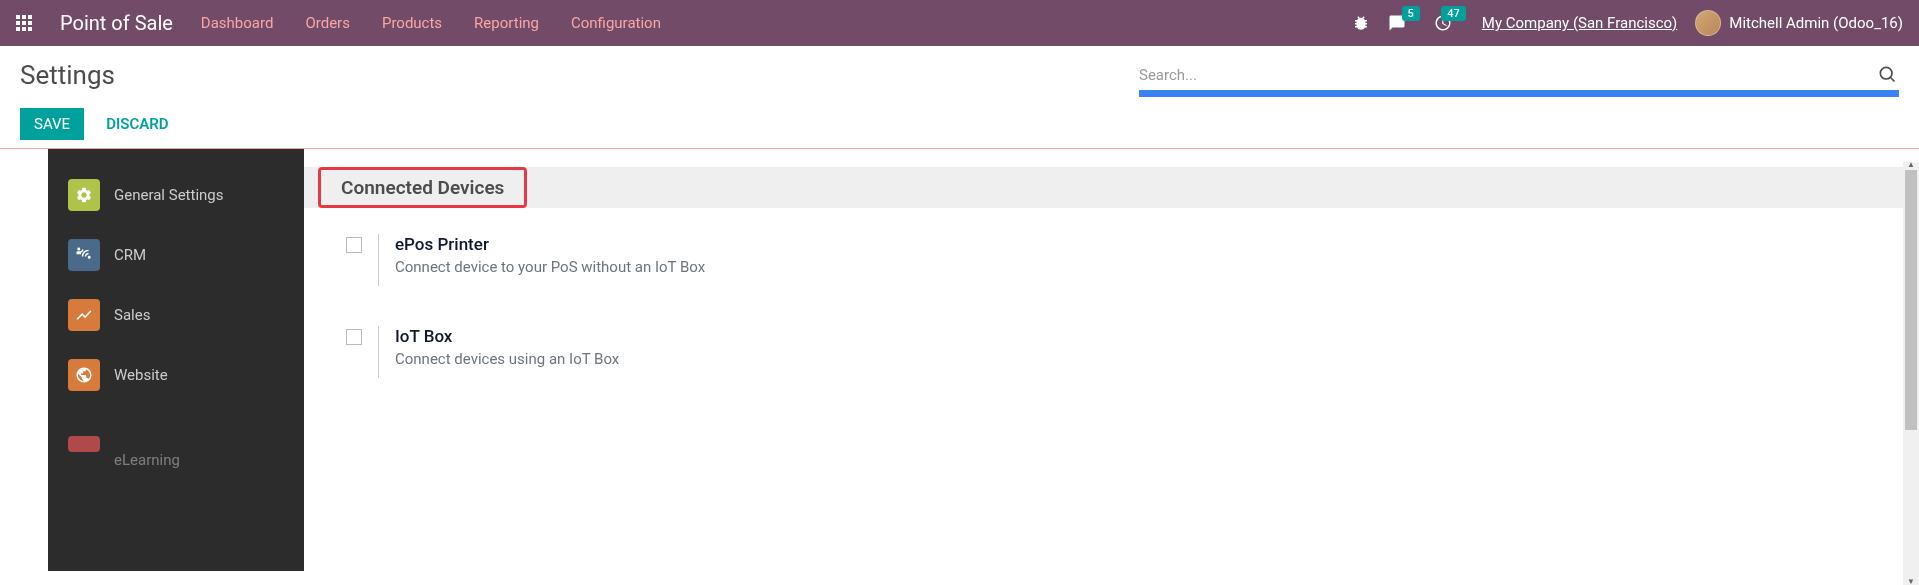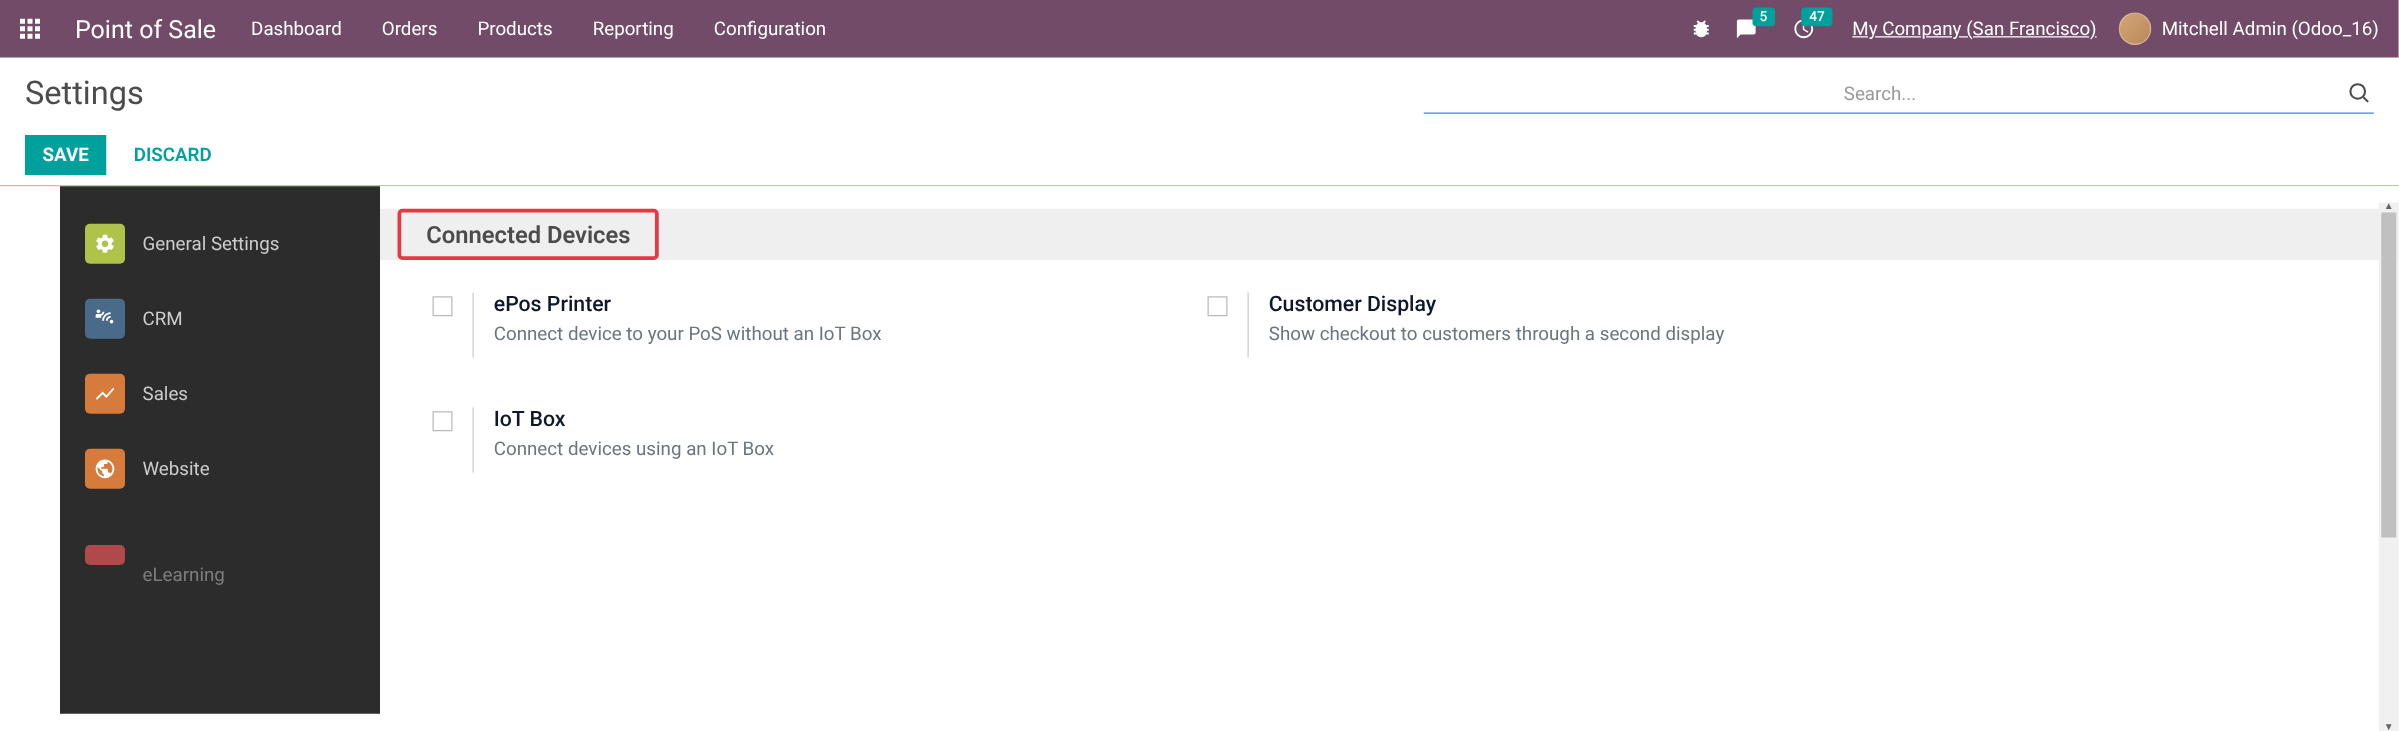--- a/index.html
+++ b/index.html
@@ -47,21 +47,21 @@
     .app-title {
       font-size: 20px;
       font-weight: 400;
     }
     .nav-menu {
       display: flex;
       gap: 32px;
     }
     .nav-item {
       font-size: 15px;
-      color: #ffffff;
+      color: #fca5a5;
       cursor: pointer;
     }
     .nav-right {
       display: flex;
       align-items: center;
       gap: 18px;
     }
     .nav-icon-wrap {
       position: relative;
       display: flex;
@@ -115,26 +115,25 @@
       font-weight: 400;
       color: #4c4c4c;
     }
     .search-wrap {
       position: relative;
       width: 760px;
     }
     .search-input {
       width: 100%;
       border: none;
-      border-bottom: 1px solid #3b82f6;
+      border-bottom: 7px solid #3b82f6;
       padding: 6px 30px 6px 0;
       font-size: 15px;
       outline: none;
       color: #333;
-      text-align: center;
     }
     .search-input::placeholder {
       color: #999;
     }
     .search-icon-svg {
       position: absolute;
       right: 2px;
       top: 4px;
       color: #4c4c4c;
     }
@@ -142,21 +141,21 @@
       display: flex;
       gap: 10px;
       align-items: center;
     }
     .btn-save {
       background: #00a09d;
       color: #fff;
       border: none;
       padding: 7px 14px;
       font-size: 15px;
-      font-weight: 700;
+      font-weight: 400;
       cursor: pointer;
     }
     .btn-discard {
       background: transparent;
       color: #00a09d;
       border: none;
       padding: 7px 12px;
       font-size: 15px;
       font-weight: 600;
       cursor: pointer;
@@ -409,28 +408,20 @@
 
       <div class="settings-row">
         <div class="setting-item">
           <div class="setting-checkbox"></div>
           <div class="setting-divider"></div>
           <div class="setting-text">
             <div class="setting-label">ePos Printer</div>
             <div class="setting-desc">Connect device to your PoS without an IoT Box</div>
           </div>
         </div>
-        <div class="setting-item">
-          <div class="setting-checkbox"></div>
-          <div class="setting-divider"></div>
-          <div class="setting-text">
-            <div class="setting-label">Customer Display</div>
-            <div class="setting-desc">Show checkout to customers through a second display</div>
-          </div>
-        </div>
       </div>
 
       <div class="settings-row" style="margin-top:40px;">
         <div class="setting-item">
           <div class="setting-checkbox"></div>
           <div class="setting-divider"></div>
           <div class="setting-text">
             <div class="setting-label">IoT Box</div>
             <div class="setting-desc">Connect devices using an IoT Box</div>
           </div>

